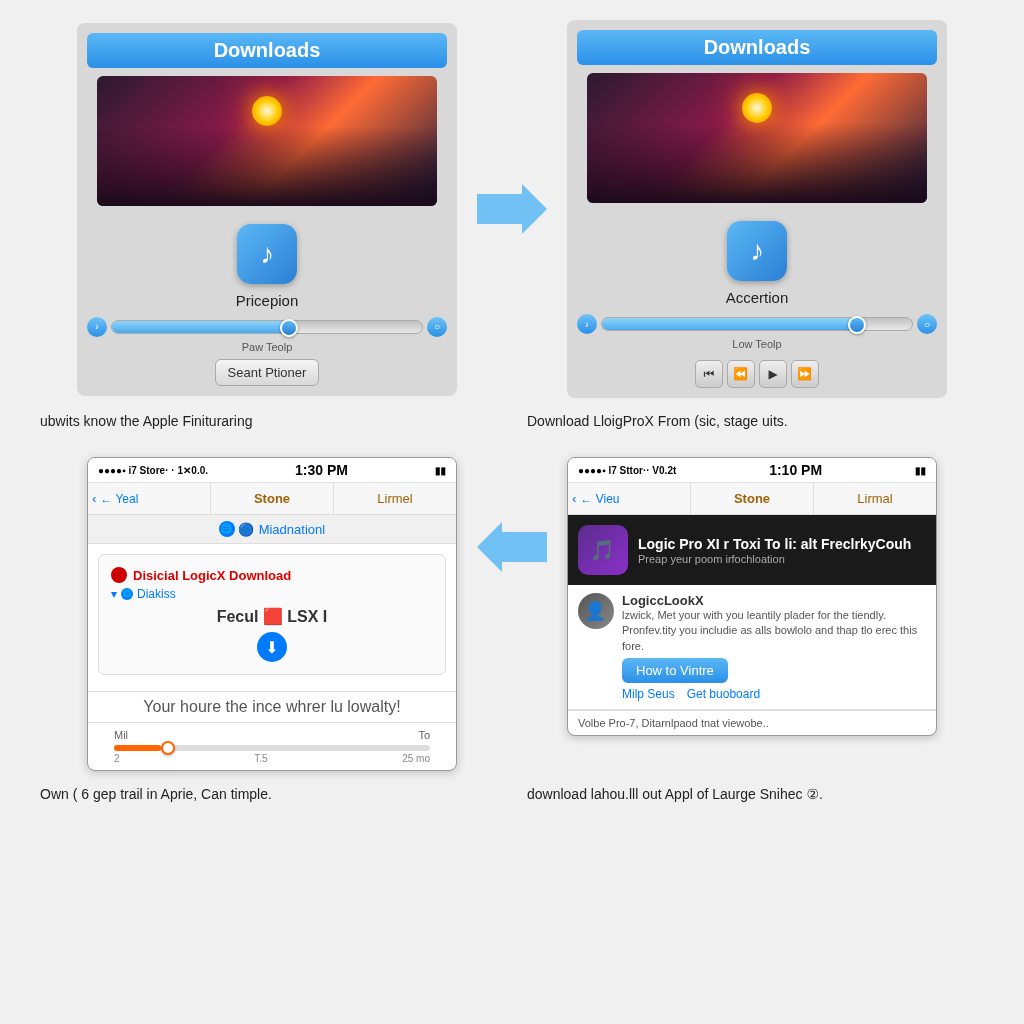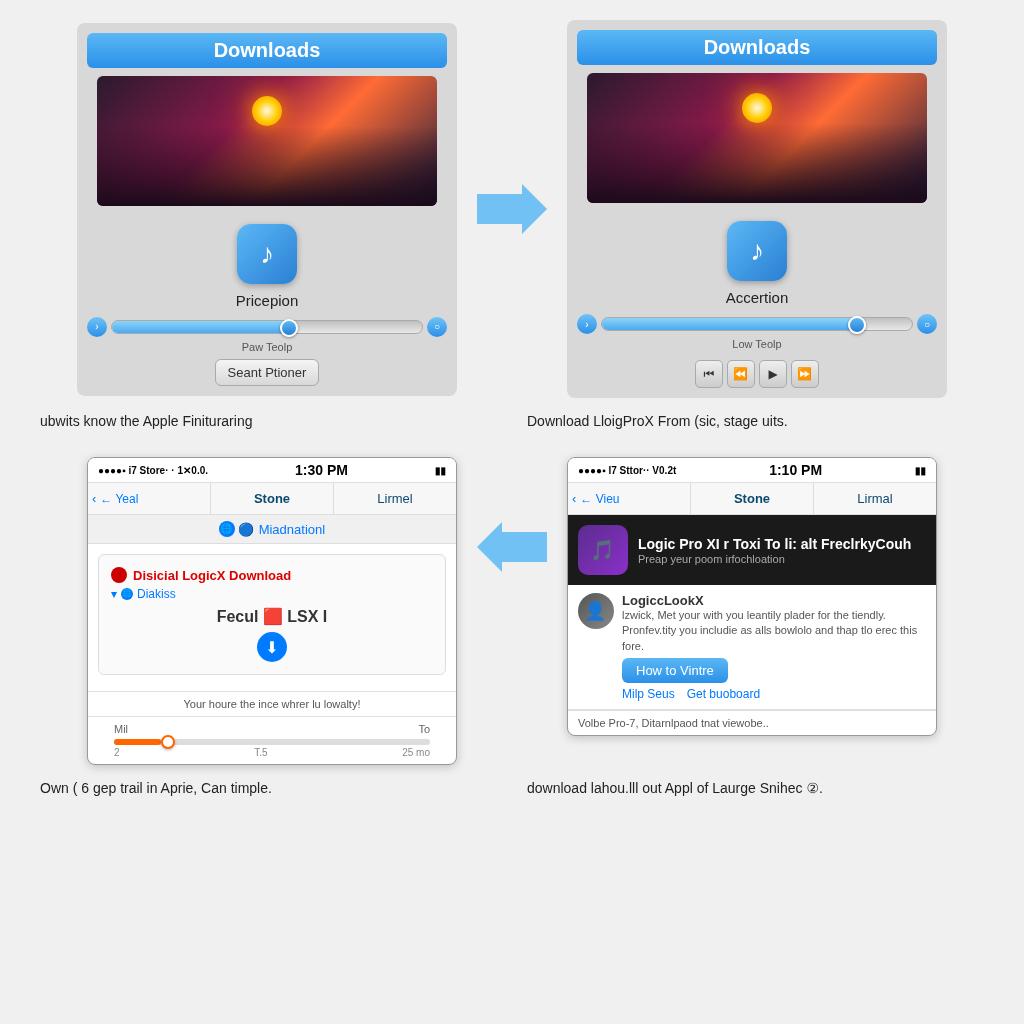--- a/index.html
+++ b/index.html
@@ -252,21 +252,21 @@
       display: flex;
       border-bottom: 1px solid #ddd;
       background: #f7f7f7;
     }
 
     .phone-nav-item {
       flex: 1;
       text-align: center;
       padding: 8px 4px;
       font-size: 13px;
-      color: #0c4a6e;
+      color: #a16207;
       border-right: 1px solid #ddd;
     }
 
     .phone-nav-item:last-child {
       border-right: none;
     }
 
     .phone-nav-item.active {
       font-weight: bold;
     }
@@ -340,21 +340,21 @@
       background: #007aff;
       border-radius: 50%;
       display: flex;
       align-items: center;
       justify-content: center;
       color: white;
       font-size: 16px;
     }
 
     .phone-footer-text {
-      font-size: 11px;
+      font-size: 16px;
       color: #555;
       text-align: center;
       padding: 6px 8px;
       border-top: 1px solid #e0e0e0;
     }
 
     .phone-slider-wrap {
       padding: 6px 26px;
       border-top: 1px solid #e0e0e0;
     }

